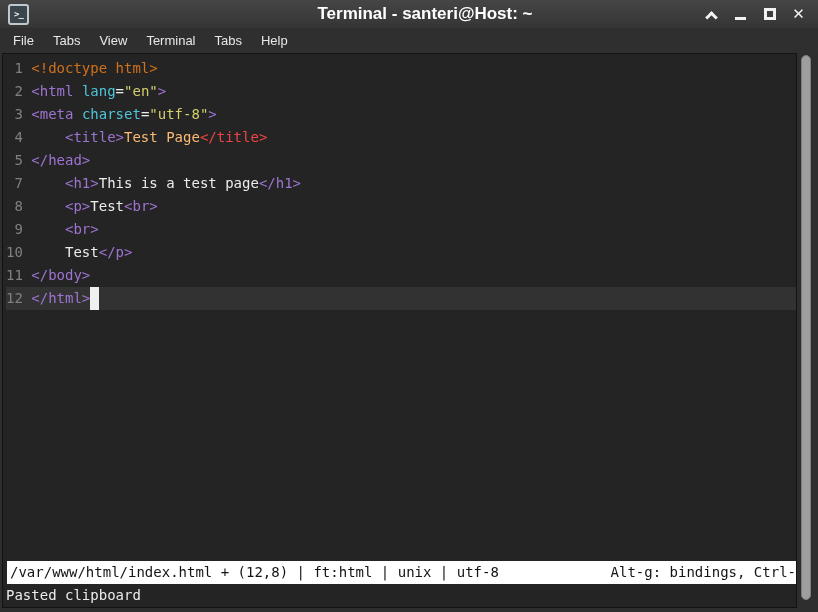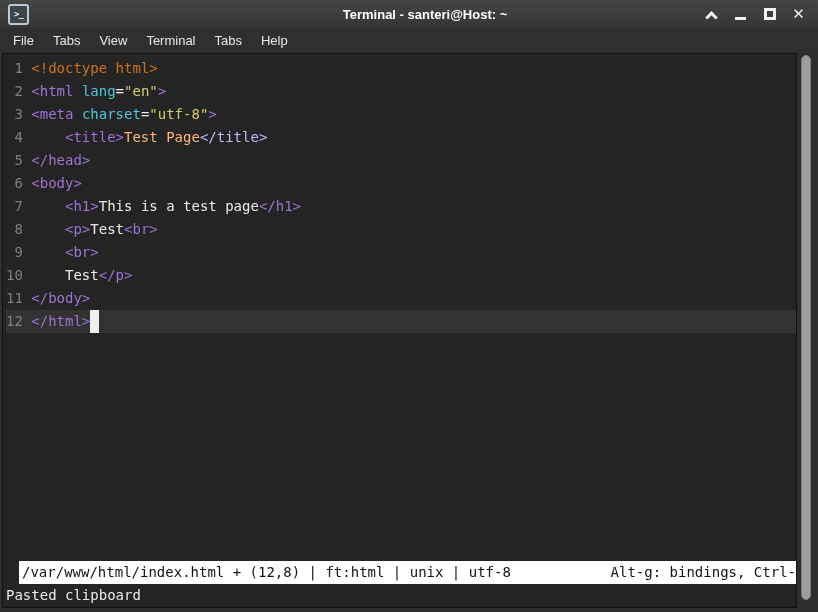--- a/index.html
+++ b/index.html
@@ -6,21 +6,21 @@
   html,body { width:818px; height:612px; overflow:hidden; }
   body { background:#2e2e2e; font-family:"Liberation Sans", sans-serif; }
 
   .window { width:818px; height:612px; display:flex; flex-direction:column; background:#2e2e2e; }
 
   
   .titlebar { flex:0 0 28px; background:linear-gradient(#454545,#353535); display:flex; align-items:center; position:relative; }
   .app-icon { width:21px; height:21px; margin-left:8px; background:#3a454c; border:2px solid #bec8cd; border-radius:3px;
               display:flex; align-items:center; justify-content:center; z-index:2; }
   .app-icon .glyph { font-family:"DejaVu Sans Mono", monospace; font-size:9px; font-weight:bold; color:#f2f2f2; letter-spacing:-1px; line-height:1; }
-  .title { position:absolute; left:0; right:0; text-align:center; color:#ffffff; font-weight:bold; font-size:13px;margin-left:32px; }
+  .title { position:absolute; left:0; right:0; text-align:center; color:#ffffff; font-weight:bold; font-size:17px;margin-left:32px; }
   .controls { margin-left:auto; margin-right:12px; display:flex; align-items:center; gap:14px; z-index:2; }
   .ctrl { width:15px; height:16px; display:flex; align-items:center; justify-content:center; cursor:default; }
   .chev-up { width:9px; height:9px; border-top:3px solid #f2f2f2; border-left:3px solid #f2f2f2; transform:rotate(45deg) ; margin-top:6px; }
   .min-bar { width:11px; height:3px; background:#f2f2f2; margin-top:8px; }
   .max-box { width:12px; height:12px; border:3px solid #f2f2f2; }
   .close-x { color:#f2f2f2; font-size:15px; font-weight:bold; font-family:"DejaVu Sans", sans-serif; line-height:1; }
 
   
   .menubar { flex:0 0 25px; background:#2f2f2f; display:flex; align-items:center; gap:19px; padding-left:13px;
              font-size:13px; color:#e8e8e8; }
@@ -29,21 +29,21 @@
   
   .content { flex:1; position:relative; }
   .terminal { position:absolute; left:2px; top:0; width:795px; bottom:4px; background:#242424; border:1px solid #121212;
               font-family:"DejaVu Sans Mono", monospace; font-size:14px; line-height:23px; color:#ececec; }
   .code-area { position:absolute; top:3px; left:3px; right:0; }
   .code-row { height:23px; white-space:pre; }
   .code-row.cursor-line { background:#323232; }
   .gutter { color:#808080; }
   .cursor { display:inline-block; width:1ch; height:23px; background:#f0f0f0; vertical-align:top; }
 
-  .statusbar { position:absolute; left:16px; right:0; bottom:23px; height:23px; background:#ffffff; color:#141414;
+  .statusbar { position:absolute; left:4px; right:0; bottom:23px; height:23px; background:#ffffff; color:#141414;
                display:flex; justify-content:space-between; padding-left:3px; white-space:pre; overflow:hidden;gap:36px; }
   .statusbar span { flex-shrink:0; }
   .message-line { position:absolute; left:0; right:0; bottom:0; height:23px; padding-left:3px; white-space:pre; color:#ececec;margin-top:31px; }
 
   
   .scrollbar-track { position:absolute; right:0; top:0; width:20px; bottom:0; }
   .scrollbar-thumb { position:absolute; right:7px; top:2px; width:10px; height:545px; background:#9e9e9e;
                      border:1px solid #7c7c7c; border-radius:5px; }
 </style>
 </head>
@@ -80,23 +80,22 @@
     <span class="menu-item">Tabs</span>
     <span class="menu-item">Help</span>
   </div>
 
   <div class="content">
     <div class="terminal">
       <div class="code-area">
           <div class="code-row"><span class="gutter"> 1 </span><span style="color: rgb(208, 113, 28);">&lt;!doctype html&gt;</span></div>
           <div class="code-row"><span class="gutter"> 2 </span><span style="color: rgb(158, 116, 210);">&lt;html </span><span style="color: rgb(79, 196, 218);">lang</span><span style="color: rgb(236, 236, 236);">=</span><span style="color: rgb(210, 207, 110);">"en"</span><span style="color: rgb(158, 116, 210);">&gt;</span></div>
           <div class="code-row"><span class="gutter"> 3 </span><span style="color: rgb(158, 116, 210);">&lt;meta </span><span style="color: rgb(79, 196, 218);">charset</span><span style="color: rgb(236, 236, 236);">=</span><span style="color: rgb(210, 207, 110);">"utf-8"</span><span style="color: rgb(158, 116, 210);">&gt;</span></div>
-          <div class="code-row"><span class="gutter"> 4 </span><span style="color: rgb(158, 116, 210);">    &lt;title&gt;</span><span style="color: #fdba74; text-align: center;">Test Page</span><span style="color: #c4b5fd;">&lt;/title&gt;</span></div>
+          <div class="code-row"><span class="gutter"> 4 </span><span style="color: rgb(158, 116, 210);">    &lt;title&gt;</span><span style="color: #fdba74; text-align: center;">Test Page</span><span style="color: #ef4444;">&lt;/title&gt;</span></div>
           <div class="code-row"><span class="gutter"> 5 </span><span style="color: rgb(158, 116, 210);">&lt;/head&gt;</span></div>
-          <div class="code-row"><span class="gutter"> 6 </span><span style="color: rgb(158, 116, 210);">&lt;body&gt;</span></div>
           <div class="code-row"><span class="gutter"> 7 </span><span style="color: rgb(158, 116, 210);">    &lt;h1&gt;</span><span style="color: rgb(236, 236, 236);">This is a test page</span><span style="color: rgb(158, 116, 210);">&lt;/h1&gt;</span></div>
           <div class="code-row"><span class="gutter"> 8 </span><span style="color: rgb(158, 116, 210);">    &lt;p&gt;</span><span style="color: rgb(236, 236, 236);">Test</span><span style="color: rgb(158, 116, 210);">&lt;br&gt;</span></div>
           <div class="code-row"><span class="gutter"> 9 </span><span style="color: rgb(158, 116, 210);">    &lt;br&gt;</span></div>
           <div class="code-row"><span class="gutter">10 </span><span style="color: rgb(236, 236, 236);">    Test</span><span style="color: rgb(158, 116, 210);">&lt;/p&gt;</span></div>
           <div class="code-row"><span class="gutter">11 </span><span style="color: rgb(158, 116, 210);">&lt;/body&gt;</span></div>
           <div class="code-row cursor-line"><span class="gutter">12 </span><span style="color: rgb(158, 116, 210);">&lt;/html&gt;</span><span class="cursor"> </span></div>
         </div>
       <div class="statusbar">
         <span>/var/www/html/index.html + (12,8) | ft:html | unix | utf-8</span>
         <span>Alt-g: bindings, Ctrl-</span>

